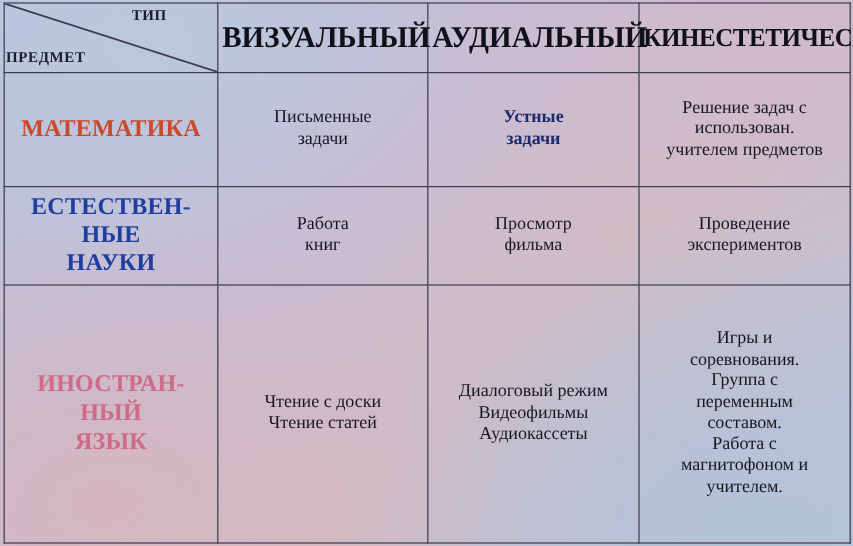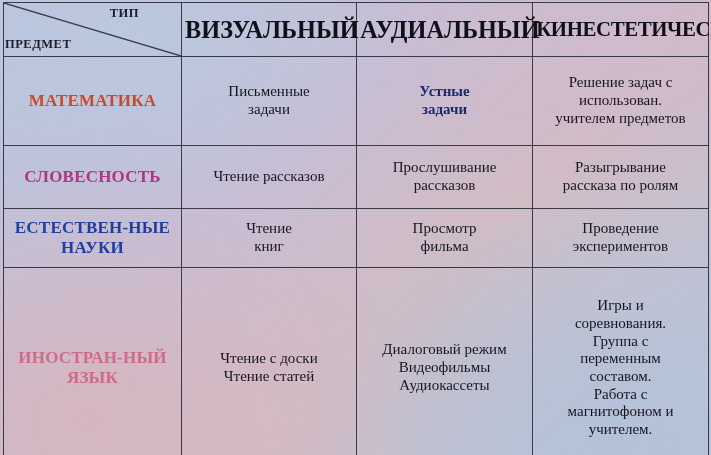--- a/index.html
+++ b/index.html
@@ -90,21 +90,21 @@
     transform: scaleX(0.97);
   }
   .hdr-cell.small {
     font-size: 21.5px;
     letter-spacing: -0.4px;
   }
 
   
   .subj {
     font-weight: bold;
-    font-size: 17px;
+    font-size: 20px;
     letter-spacing: 0.2px;
     line-height: 1.2;
   }
   .subj-math { color: #c94a2a; }
   .subj-word { color: #b5337f; }
   .subj-sci  { color: #1f3fa0; }
   .subj-lang { color: #cf6a88; }
 
   .cell-txt {
     font-size: 15px;
@@ -146,33 +146,25 @@
         <td class="subj subj-math" style="color: rgb(201, 74, 42);">МАТЕМАТИКА</td>
         <td class="cell-txt" style="white-space: pre-line;">Письменные
 задачи</td>
         <td class="cell-txt blue" style="white-space: pre-line;">Устные
 задачи</td>
         <td class="cell-txt" style="white-space: pre-line;">Решение задач с
 использован.
 учителем предметов</td>
       </tr>
 
-      <tr class="r-word">
-        <td class="subj subj-word" style="color: rgb(181, 51, 127);">СЛОВЕСНОСТЬ</td>
-        <td class="cell-txt">Чтение рассказов</td>
-        <td class="cell-txt" style="white-space: pre-line;">Прослушивание
-рассказов</td>
-        <td class="cell-txt" style="white-space: pre-line;">Разыгрывание
-рассказа по ролям</td>
-      </tr>
 
       <tr class="r-sci">
         <td class="subj subj-sci" style="white-space: pre-line; color: rgb(31, 63, 160);">ЕСТЕСТВЕН-НЫЕ
 НАУКИ</td>
-        <td class="cell-txt" style="white-space: pre-line;">Чтение
+        <td class="cell-txt" style="white-space: pre-line;">Работа
 книг</td>
         <td class="cell-txt" style="white-space: pre-line;">Просмотр
 фильма</td>
         <td class="cell-txt" style="white-space: pre-line;">Проведение
 экспериментов</td>
       </tr>
 
       <tr class="r-lang">
         <td class="subj subj-lang" style="white-space: pre-line; color: rgb(207, 106, 136);">ИНОСТРАН-НЫЙ
 ЯЗЫК</td>

